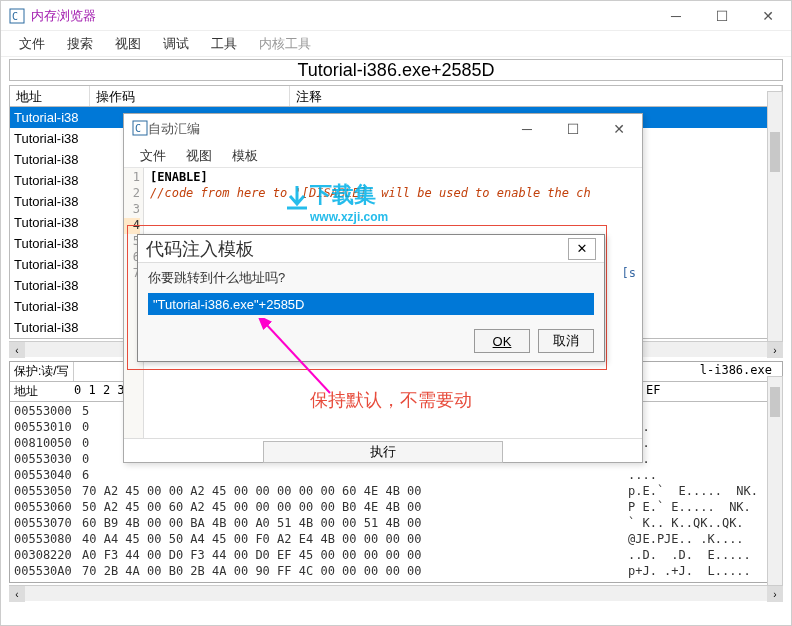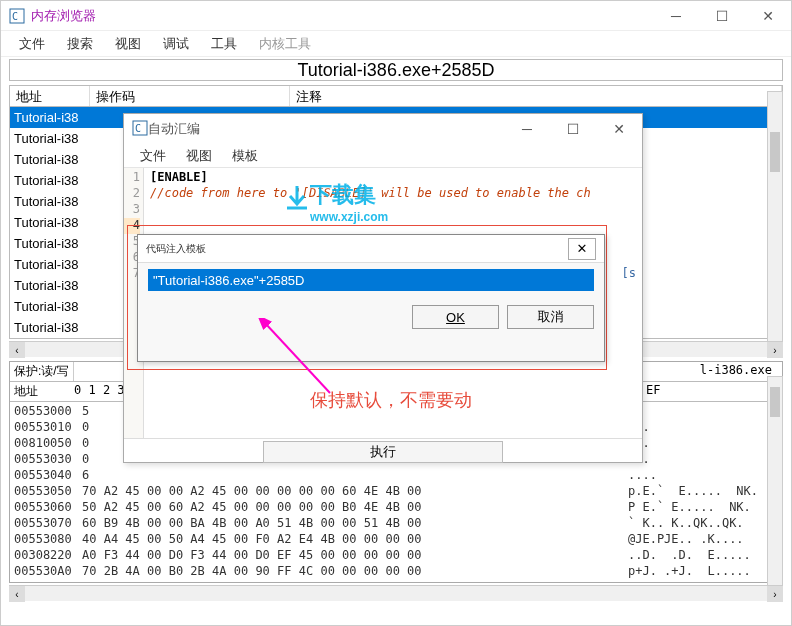--- a/index.html
+++ b/index.html
@@ -53,27 +53,27 @@
 .editor { flex: 1; padding: 2px 6px; font-family: Consolas, monospace; font-size: 12px; }
 .editor .line { height: 16px; white-space: pre; }
 .kw-enable { font-weight: bold; color: #000; }
 .kw-comment { color: #c2410c; font-style: italic; }
 .aa-exec-bar { height: 26px; border-top: 1px solid #ddd; display: flex; align-items: center; justify-content: center; }
 .aa-exec-btn { width: 240px; height: 22px; background: #f5f5f5; border: 1px solid #bbb; font-size: 13px; }
 
 
 .inj-dialog { position: absolute; left: 137px; top: 234px; width: 468px; height: 128px; background: #f8f8f8; border: 1px solid #888; box-shadow: 2px 2px 6px rgba(0,0,0,0.2); }
 .inj-titlebar { height: 28px; display: flex; align-items: center; padding: 0 8px; background: #fff; border-bottom: 1px solid #ddd; }
-.inj-titlebar .t { font-size: 10px; color: #333; }
+.inj-titlebar .t { font-size: 18px; color: #333; }
 .inj-close { margin-left: auto; width: 28px; height: 22px; border: 1px solid #aaa; background: #fff; display: flex; align-items: center; justify-content: center; font-size: 13px; }
 .inj-body { padding: 6px 10px; }
 .inj-prompt { font-size: 13px; color: #333; margin-bottom: 6px; }
 .inj-input { width: 100%; height: 22px; border: 1px solid #0078d7; padding: 2px 4px; font-size: 13px; color: #fff; background: #0078d7; }
 .inj-buttons { display: flex; justify-content: flex-end; gap: 8px; padding: 8px 10px 0 10px; }
-.inj-btn { width: 87px; height: 24px; background: #f5f5f5; border: 1px solid #999; font-size: 13px; }
+.inj-btn { width: 56px; height: 24px; background: #f5f5f5; border: 1px solid #999; font-size: 13px; }
 .inj-btn.ok { text-decoration: underline; }
 
 
 .red-box { position: absolute; left: 127px; top: 225px; width: 480px; height: 145px; border: 1px solid #e74c3c; pointer-events: none; }
 .red-text { position: absolute; left: 310px; top: 388px; color: #e74c3c; font-size: 18px; font-family: Liberation Mono, monospace; }
 .arrow { position: absolute; left: 250px; top: 318px; width: 100px; height: 80px; pointer-events: none; }
 
 
 .watermark { position: absolute; left: 310px; top: 180px; opacity: 0.85; pointer-events: none; }
 .wm-txt1 { color: #00b1e8; font-size: 22px; font-weight: bold; text-shadow: 1px 1px 2px rgba(255,255,255,0.7); }
@@ -223,20 +223,21 @@
 </div>
 
 <div class="red-box"></div>
 
 <div class="inj-dialog">
   <div class="inj-titlebar">
     <span class="t">代码注入模板</span>
     <div class="inj-close">✕</div>
   </div>
   <div class="inj-body">
+    <div class="inj-prompt">你要跳转到什么地址吗?</div>
     <input class="inj-input" value="&quot;Tutorial-i386.exe&quot;+2585D" style="">
   </div>
   <div class="inj-buttons">
     <button class="inj-btn ok">OK</button>
     <button class="inj-btn">取消</button>
   </div>
 </div>
 
 <svg class="arrow" viewBox="0 0 100 80">
   <defs>

